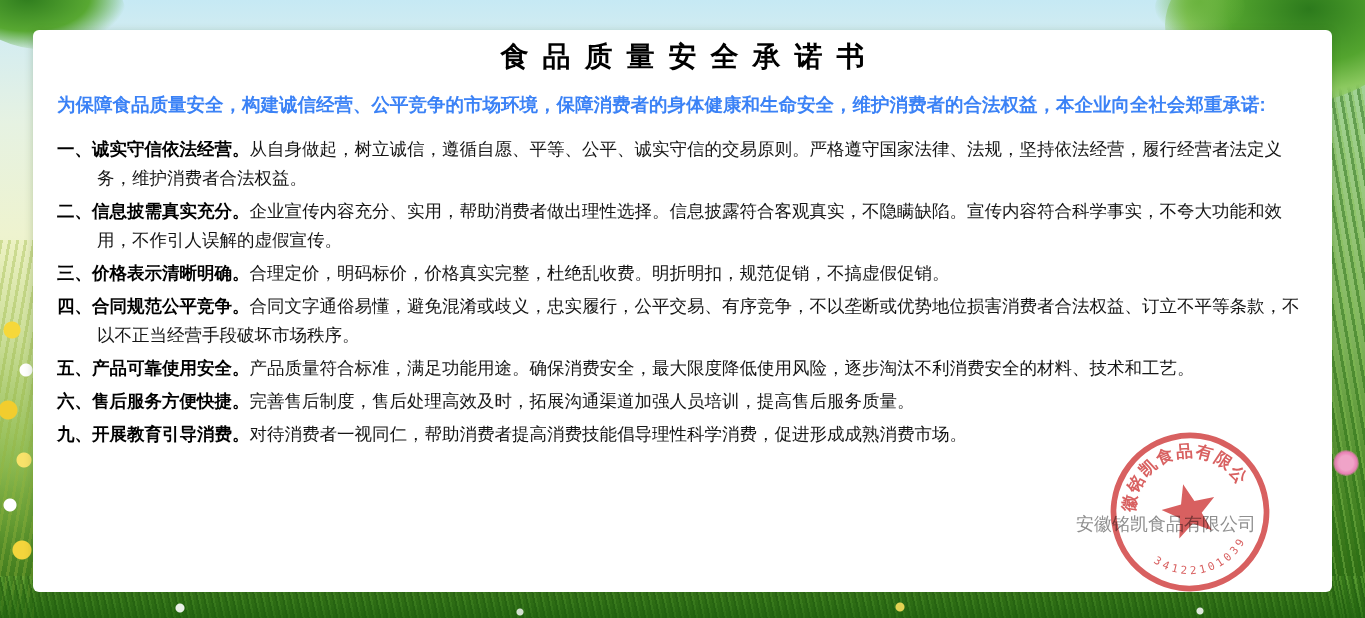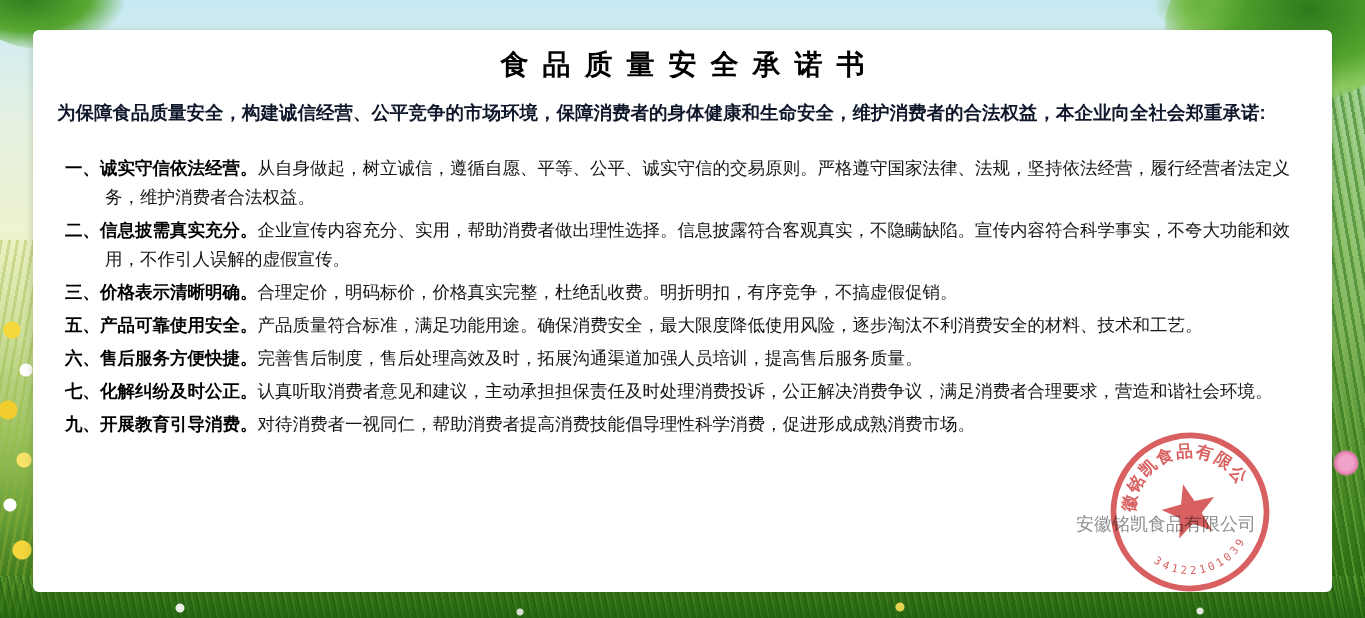--- a/index.html
+++ b/index.html
@@ -33,24 +33,24 @@
   .flower-pink{position:absolute;right:6px;top:450px;width:26px;height:26px;border-radius:50%;
     background:radial-gradient(circle,#f0a3c8 0 40%,#e77fb3 60%,rgba(231,127,179,0) 75%);}
   .flowers-bottom{position:absolute;left:0;right:0;bottom:0;height:26px;
     background:
       radial-gradient(circle at 180px 16px,rgba(255,255,255,.9) 0 4px,rgba(255,255,255,0) 5px),
       radial-gradient(circle at 520px 20px,rgba(255,255,255,.8) 0 3px,rgba(255,255,255,0) 4px),
       radial-gradient(circle at 900px 15px,rgba(247,222,90,.9) 0 4px,rgba(247,222,90,0) 5px),
       radial-gradient(circle at 1200px 19px,rgba(255,255,255,.85) 0 3px,rgba(255,255,255,0) 4px);}
   
   .card{position:absolute;left:33px;top:30px;width:1299px;height:562px;background:#ffffff;
-    border-radius:6px;box-shadow:0 2px 8px rgba(40,80,20,.25);padding:12px 24px;box-sizing:border-box;color:#111;}
+    border-radius:6px;box-shadow:0 2px 8px rgba(40,80,20,.25);padding:4px 24px;box-sizing:border-box;color:#111;}
   .doc-title{margin:4px 0 14px 0;text-align:center;font-size:28px;font-weight:bold;letter-spacing:14px;text-indent:14px;color:#000;}
-  .doc-intro{margin:0 0 27px 0;font-size:18.5px;font-weight:bold;line-height:29px;color:#0f172a;}
-  .items{margin:8px;}
+  .doc-intro{margin:0 0 16px 0;font-size:18.5px;font-weight:bold;line-height:29px;color:#3b82f6;}
+  .items{margin:0;}
   .item{font-size:17.5px;line-height:29px;margin-bottom:4px;padding-left:40px;text-indent:-40px;color:#151515;}
   .inum,.ihead{font-weight:bold;color:#000;}
   .ibody{font-weight:normal;}
   .signature{position:absolute;right:76px;top:478px;text-align:center;color:#8f8f8f;font-size:18px;line-height:33px;}
   .seal{position:absolute;right:58px;top:398px;width:168px;height:168px;mix-blend-mode:multiply;opacity:.88;}
   .seal svg{transform:rotate(-14deg);}
 </style>
 </head>
 <body>
 
@@ -66,24 +66,24 @@
   <div class="grass-band"></div>
   <div class="flowers-bottom"></div>
 
   <div class="card">
     <h1 class="doc-title">食品质量安全承诺书</h1>
     <p class="doc-intro">为保障食品质量安全，构建诚信经营、公平竞争的市场环境，保障消费者的身体健康和生命安全，维护消费者的合法权益，本企业向全社会郑重承诺:</p>
 
     <div class="items">
       <div class="item"><span class="inum">一、</span><span class="ihead">诚实守信依法经营。</span><span class="ibody">从自身做起，树立诚信，遵循自愿、平等、公平、诚实守信的交易原则。严格遵守国家法律、法规，坚持依法经营，履行经营者法定义务，维护消费者合法权益。</span></div>
       <div class="item"><span class="inum">二、</span><span class="ihead">信息披需真实充分。</span><span class="ibody">企业宣传内容充分、实用，帮助消费者做出理性选择。信息披露符合客观真实，不隐瞒缺陷。宣传内容符合科学事实，不夸大功能和效用，不作引人误解的虚假宣传。</span></div>
-      <div class="item"><span class="inum">三、</span><span class="ihead">价格表示清晰明确。</span><span class="ibody">合理定价，明码标价，价格真实完整，杜绝乱收费。明折明扣，有序竞争，不搞虚假促销。</span></div>
+      <div class="item"><span class="inum">三、</span><span class="ihead">价格表示清晰明确。</span><span class="ibody">合理定价，明码标价，价格真实完整，杜绝乱收费。明折明扣，规范促销，不搞虚假促销。</span></div>
+      <div class="item"><span class="inum">四、</span><span class="ihead">合同规范公平竞争。</span><span class="ibody">合同文字通俗易懂，避免混淆或歧义，忠实履行，公平交易、有序竞争，不以垄断或优势地位损害消费者合法权益、订立不平等条款，不以不正当经营手段破坏市场秩序。</span></div>
       <div class="item"><span class="inum">五、</span><span class="ihead">产品可靠使用安全。</span><span class="ibody">产品质量符合标准，满足功能用途。确保消费安全，最大限度降低使用风险，逐步淘汰不利消费安全的材料、技术和工艺。</span></div>
       <div class="item"><span class="inum">六、</span><span class="ihead">售后服务方便快捷。</span><span class="ibody">完善售后制度，售后处理高效及时，拓展沟通渠道加强人员培训，提高售后服务质量。</span></div>
-      <div class="item"><span class="inum">七、</span><span class="ihead">化解纠纷及时公正。</span><span class="ibody">认真听取消费者意见和建议，主动承担担保责任及时处理消费投诉，公正解决消费争议，满足消费者合理要求，营造和谐社会环境。</span></div>
       <div class="item"><span class="inum">九、</span><span class="ihead">开展教育引导消费。</span><span class="ibody">对待消费者一视同仁，帮助消费者提高消费技能倡导理性科学消费，促进形成成熟消费市场。</span></div>
     </div>
 
     <div class="signature">
       <div>安徽铭凯食品有限公司</div>
     </div>
 
     <div class="seal">
       <svg width="168" height="168" viewBox="0 0 200 200">
         <defs>

